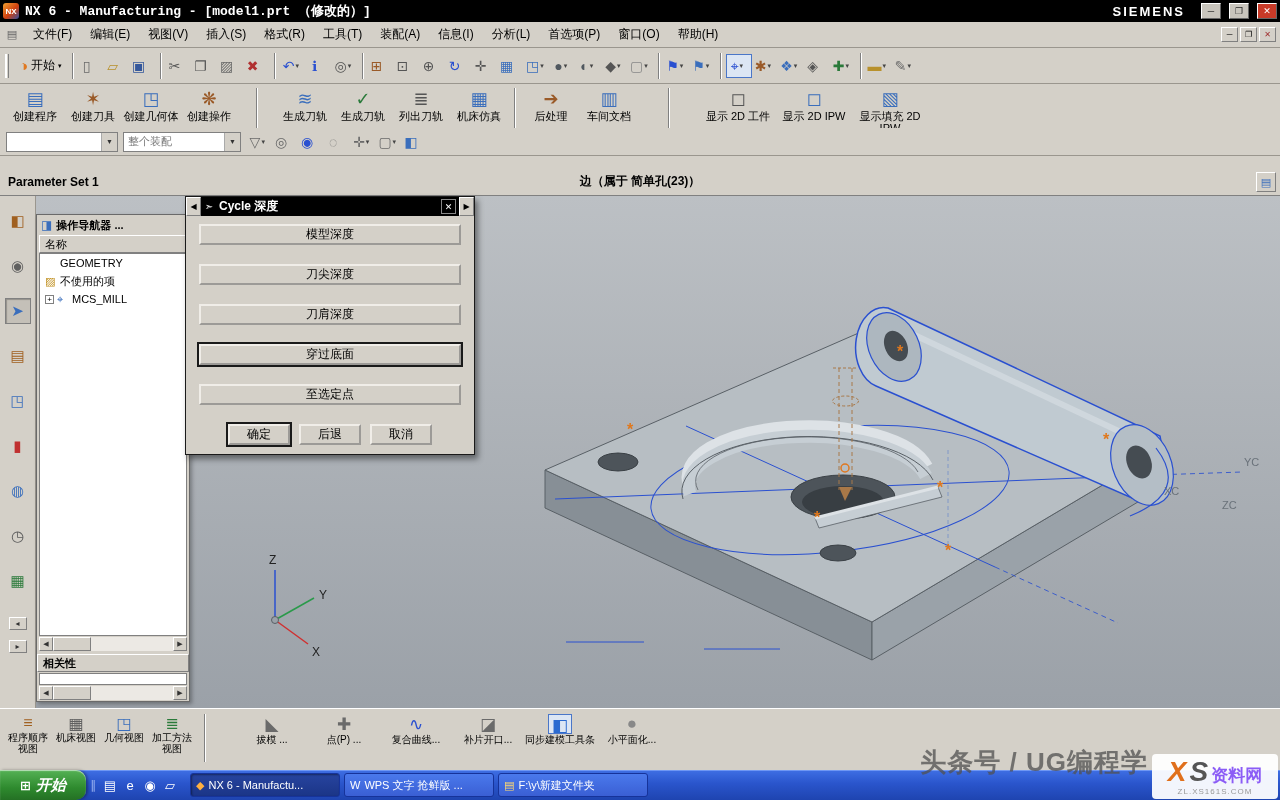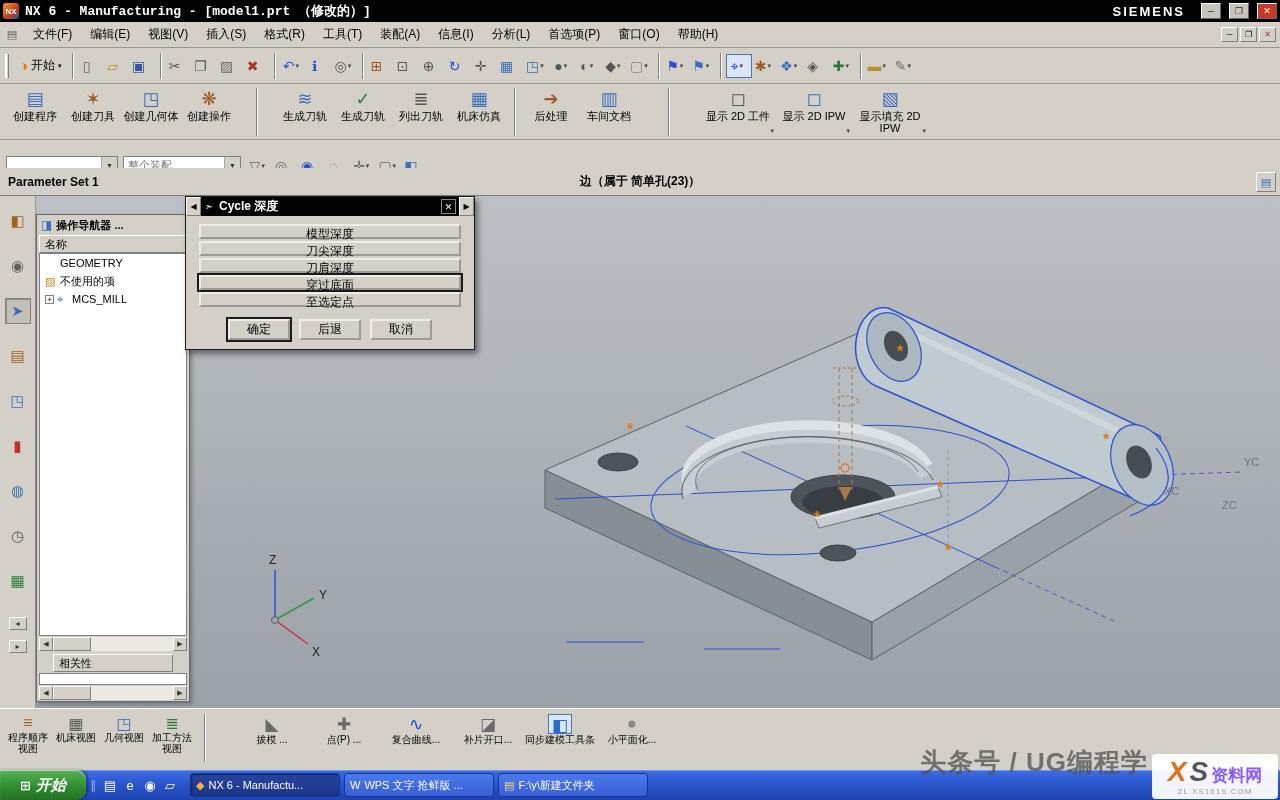--- a/index.html
+++ b/index.html
@@ -51,21 +51,21 @@
   .bigbtn{width:58px;height:52px;display:flex;flex-direction:column;align-items:center;padding-top:3px;
           position:relative;text-align:center}
   .bigbtn .big-ic{font-size:18px;height:21px;line-height:20px}
   .bigbtn .blabel{font-size:11px;line-height:12px}
   .bigbtn .dd{position:absolute;right:2px;bottom:3px;font-size:7px;color:#444}
   .bigbtn.wide{width:76px}
   .vsep2{width:2px;height:48px;border-left:1px solid #808080;border-right:1px solid #fff;margin-top:2px;flex:none}
   .sp18{width:18px;flex:none}.sp6{width:6px;flex:none}.sp30{width:30px;flex:none}
 
   
-  .selbar{position:absolute;left:0;top:152px;width:1280px;height:28px;background:#d4d0c8;
+  .selbar{position:absolute;left:0;top:128px;width:1280px;height:28px;background:#d4d0c8;
           border-bottom:1px solid #9a968e;display:flex;align-items:center;padding:0 6px;gap:5px}
   .combo{display:flex;align-items:center;border:1px solid #808080;background:#fff;height:20px}
   .combo .cval{flex:1;padding:0 4px;font-size:11px;color:#777;white-space:nowrap;overflow:hidden}
   .combo .cbtn{width:16px;height:100%;background:#d4d0c8;border-left:1px solid #aaa;
                display:flex;align-items:center;justify-content:center;font-size:7px;color:#333}
   .combo.c1{width:112px}.combo.c2{width:118px}
 
   
   .statusrow{position:absolute;left:0;top:168px;width:1280px;height:28px;background:#d4d0c8;
              border-bottom:1px solid #808080;display:flex;align-items:center;padding:0 8px}
@@ -100,37 +100,37 @@
              font-size:8px;line-height:7px;text-align:center;margin-right:3px}
   .trow.has-exp .exp{display:flex;align-items:center;justify-content:center}
   .trow .tic{width:15px;flex:none;font-size:11px}
   .hscroll{height:14px;flex:none;margin:1px 2px;display:flex}
   .sbtn{width:14px;height:14px;flex:none;background:#d4d0c8;font-size:7px;color:#333;
         display:flex;align-items:center;justify-content:center;
         border:1px solid #fff;border-bottom-color:#808080;border-right-color:#808080}
   .strack{flex:1;background:#ece9e4;position:relative}
   .sthumb{position:absolute;left:0;top:0;width:38px;height:100%;background:#d4d0c8;
           border:1px solid #fff;border-bottom-color:#808080;border-right-color:#808080}
-  .navsec{height:18px;flex:none;margin:2px 16px 1px;background:#d4d0c8;display:flex;align-items:center;padding:0 5px;
-          font-size:11px;font-weight:normal;border:1px solid #fff;border-bottom-color:#808080;border-right-color:#808080}
+  .navsec{height:18px;flex:none;margin:2px 0 1px;background:#d4d0c8;display:flex;align-items:center;padding:0 5px;
+          font-size:11px;font-weight:bold;border:1px solid #fff;border-bottom-color:#808080;border-right-color:#808080}
   .navstrip{height:12px;flex:none;margin:0 2px;background:#fff;border:1px solid #808080}
 
   
   .dialog{position:absolute;left:185px;top:0;width:290px;background:#d4d0c8;border:1px solid #1a1a1a;
           box-shadow:3px 4px 6px rgba(0,0,0,.45);z-index:20}
   .dlg-title{height:19px;background:#000;color:#fff;display:flex;align-items:center}
   .dlg-nav{width:15px;height:19px;flex:none;background:#d4d0c8;color:#000;font-size:8px;
            display:flex;align-items:center;justify-content:center;
            border:1px solid #fff;border-bottom-color:#808080;border-right-color:#808080}
   .dlg-grip{width:16px;flex:none;color:#fff;font-size:10px;text-align:center}
   .dlg-text{flex:1;font-weight:bold;font-size:12px;padding-left:2px}
   .dlg-close{width:15px;height:15px;flex:none;margin-right:3px;border:1px solid #888;color:#fff;font-size:9px;
              display:flex;align-items:center;justify-content:center}
   .dlg-body{padding:8px 0 9px}
-  .dlg-btn{display:block;width:262px;height:15px;margin:0 auto 2px;background:#d4d0c8;
+  .dlg-btn{display:block;width:262px;height:21px;margin:0 auto 19px;background:#d4d0c8;
            border:2px outset #f0ede8;font-size:12px;font-family:inherit;cursor:default}
   .dlg-btn.default{outline:2px solid #1a1a1a}
   .dlg-actions{display:flex;justify-content:center;gap:9px;margin-top:12px}
   .dlg-action{width:62px;height:21px;background:#d4d0c8;border:2px outset #f0ede8;font-size:12px;font-family:inherit;cursor:default}
   .dlg-action.primary{outline:2px solid #1a1a1a;font-weight:normal}
 
   
   .bottombar{position:absolute;left:0;top:708px;width:1280px;height:62px;background:#d4d0c8;
              border-top:1px solid #fff;display:flex;align-items:flex-start;padding:3px 4px 0}
   .vbtn{width:48px;height:56px;display:flex;flex-direction:column;align-items:center;padding-top:2px;text-align:center}

